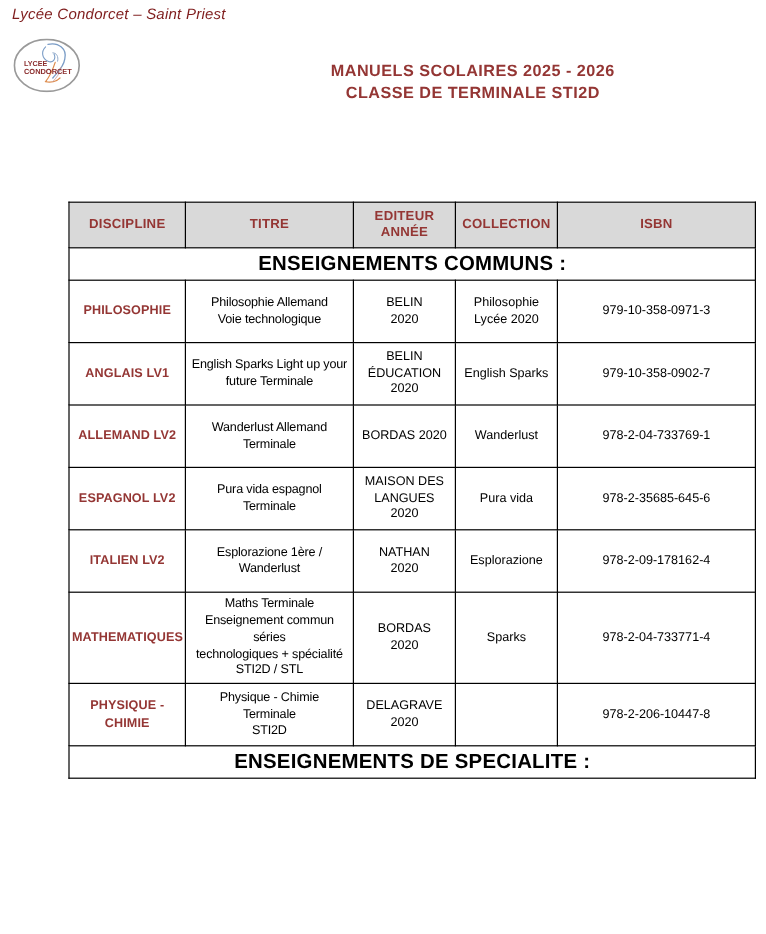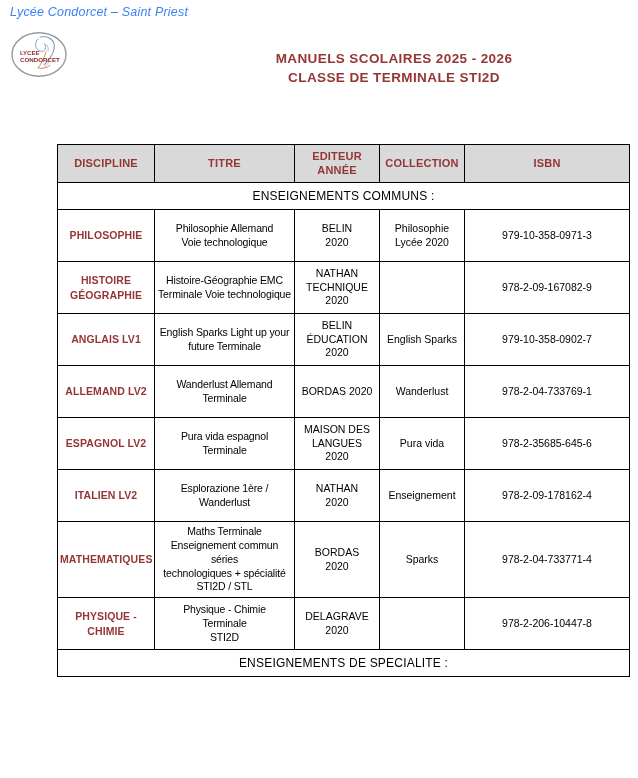--- a/index.html
+++ b/index.html
@@ -8,38 +8,38 @@
     background:#ffffff;
     font-family:"Liberation Sans", sans-serif;
     position:relative;
     overflow:hidden;
   }
 
   .school-name {
     position:absolute; left:10px; top:5px;
     font-style:italic;
     font-size:12.5px;
-    color:#3b82f6;
+    color:#7f1d1d;
     letter-spacing:0.2px;
   }
 
   .logo { position:absolute; left:11px; top:32px; width:56px; height:45px; }
 
   .title-block {
     position:absolute; left:130px; top:49px; width:528px;
     text-align:center;
     color:#943634;
     font-weight:bold;
     font-size:13.5px;
     line-height:19px;
     letter-spacing:0.4px;
   }
 
   table.manuals {
-    position:absolute; left:57px; top:144px;
+    position:absolute; left:57px; top:168px;
     width:572px;
     border-collapse:collapse;
     table-layout:fixed;
   }
   .manuals th, .manuals td {
     border:1px solid #000;
     text-align:center;
     vertical-align:middle;
     white-space:pre-line;
     padding:3px 2px;
@@ -48,22 +48,22 @@
   .manuals thead th {
     background:#d9d9d9;
     color:#943634;
     font-size:11px;
     font-weight:bold;
     line-height:1.25;
     height:31px;
     letter-spacing:0.2px;
   }
   tr.section-row td {
-    font-weight:normal;
-    font-size:12px;
+    font-weight:bold;
+    font-size:17px;
     color:#000;
     height:20px;
     letter-spacing:0.2px;
   }
   tr.body-row td {
     font-size:10.5px;
     line-height:1.32;
     color:#000;
     height:45px;
   }
@@ -129,31 +129,20 @@
         <td class="col-discipline">PHILOSOPHIE</td>
         <td class="col-titre">Philosophie Allemand
 Voie technologique</td>
         <td class="col-editeur">BELIN
 2020</td>
         <td class="col-collection">Philosophie
 Lycée 2020</td>
         <td class="col-isbn">979-10-358-0971-3</td>
       </tr>
       <tr class="body-row">
-        <td class="col-discipline">HISTOIRE
-GÉOGRAPHIE</td>
-        <td class="col-titre">Histoire-Géographie EMC
-Terminale Voie technologique</td>
-        <td class="col-editeur">NATHAN
-TECHNIQUE
-2020</td>
-        <td class="col-collection"></td>
-        <td class="col-isbn">978-2-09-167082-9</td>
-      </tr>
-      <tr class="body-row">
         <td class="col-discipline">ANGLAIS LV1</td>
         <td class="col-titre">English Sparks Light up your
 future Terminale</td>
         <td class="col-editeur">BELIN
 ÉDUCATION
 2020</td>
         <td class="col-collection">English Sparks</td>
         <td class="col-isbn">979-10-358-0902-7</td>
       </tr>
       <tr class="body-row">
@@ -173,21 +162,21 @@
 2020</td>
         <td class="col-collection">Pura vida</td>
         <td class="col-isbn">978-2-35685-645-6</td>
       </tr>
       <tr class="body-row">
         <td class="col-discipline">ITALIEN LV2</td>
         <td class="col-titre">Esplorazione 1ère /
 Wanderlust</td>
         <td class="col-editeur">NATHAN
 2020</td>
-        <td class="col-collection">Enseignement</td>
+        <td class="col-collection">Esplorazione</td>
         <td class="col-isbn">978-2-09-178162-4</td>
       </tr>
       <tr class="body-row">
         <td class="col-discipline">MATHEMATIQUES</td>
         <td class="col-titre">Maths Terminale
 Enseignement commun séries
 technologiques + spécialité
 STI2D / STL</td>
         <td class="col-editeur">BORDAS
 2020</td>

